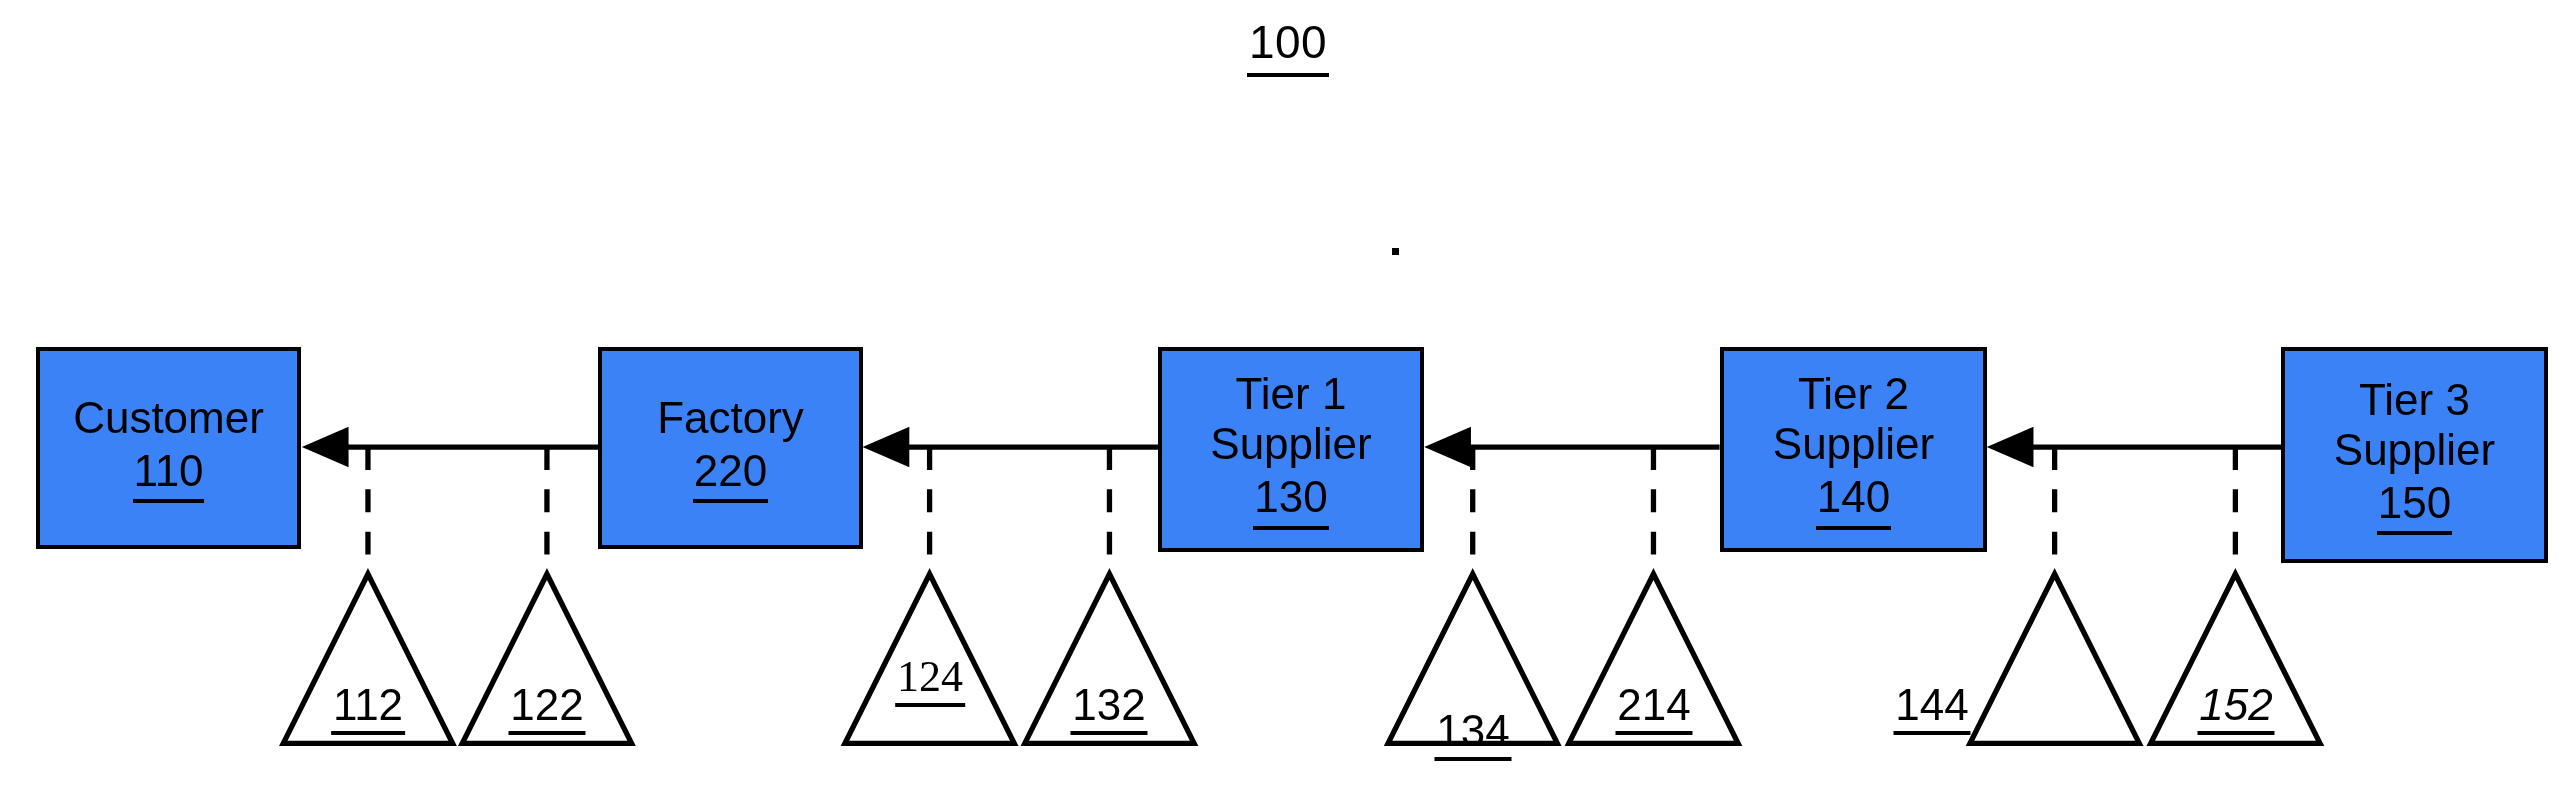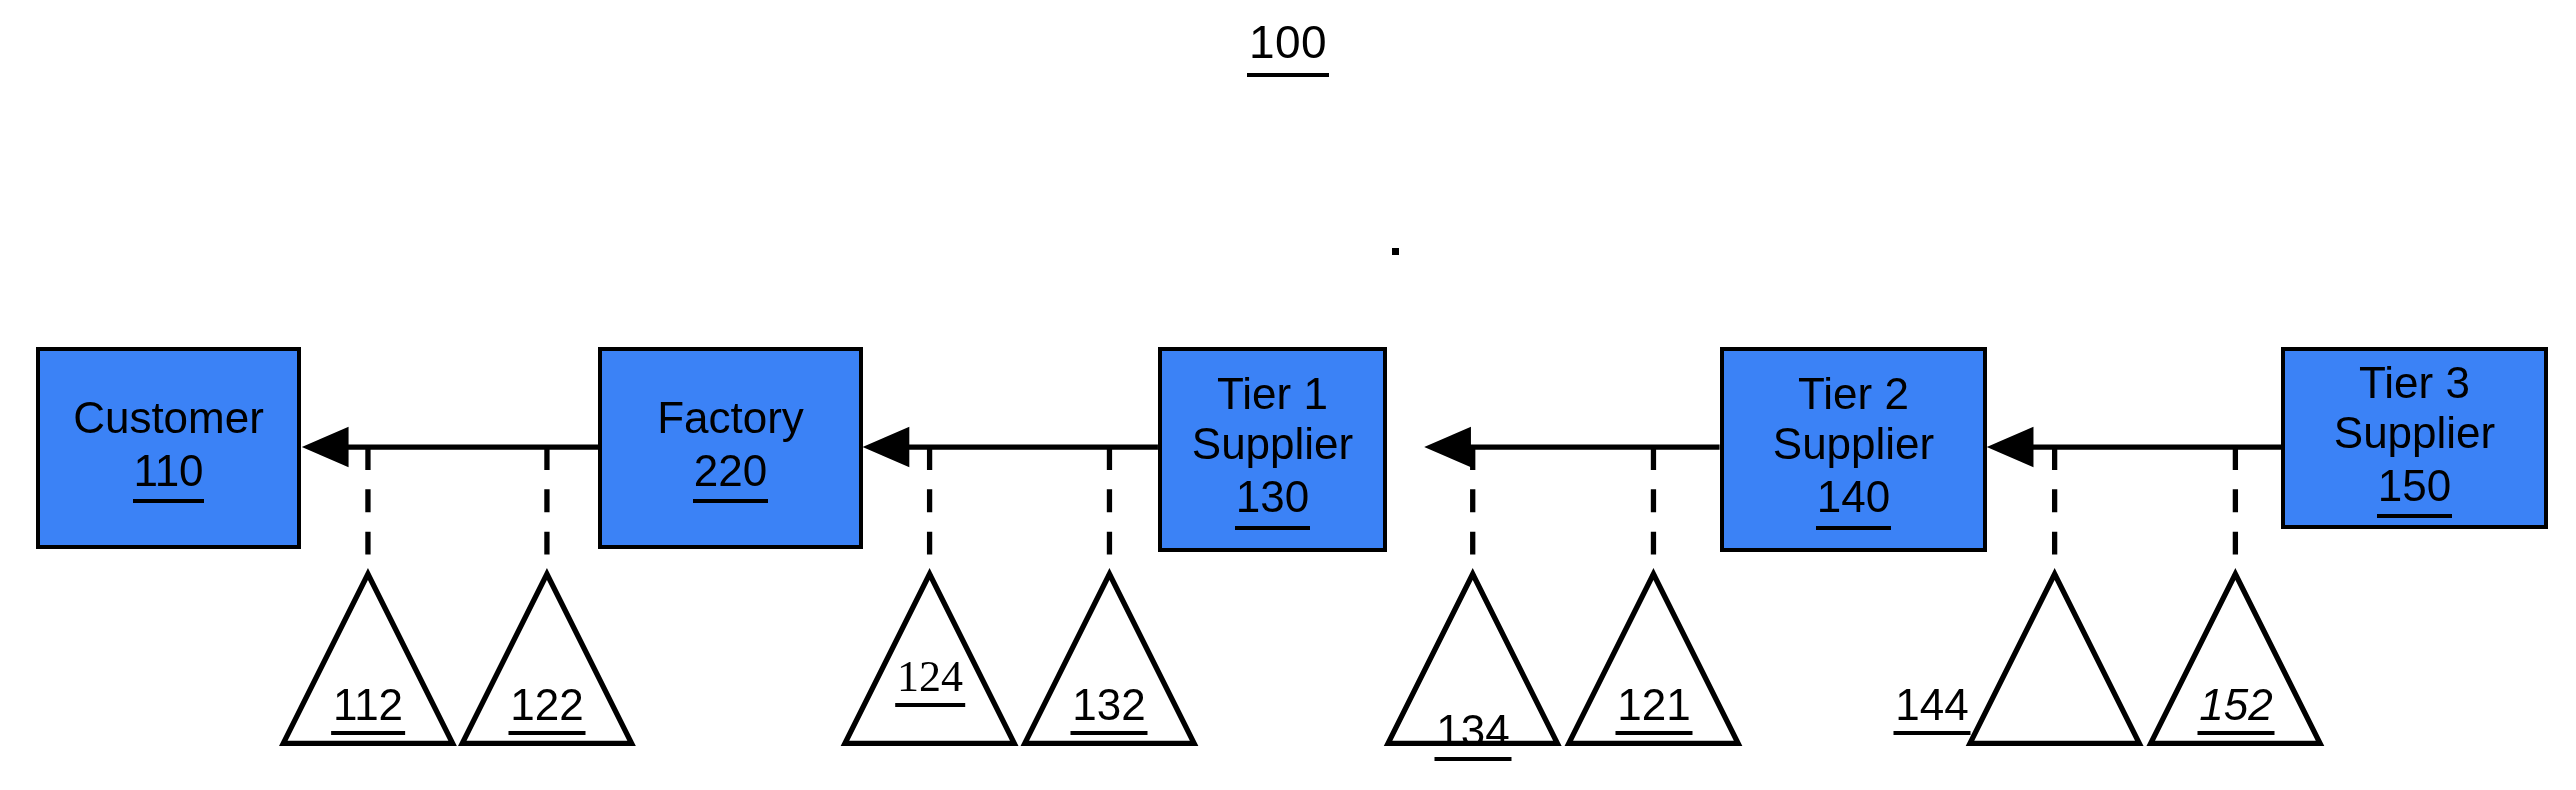--- a/index.html
+++ b/index.html
@@ -140,33 +140,33 @@
   <div class="node-box" style="left:36px; top:347px; width:265px; height:202px;">
     <span class="node-label">Customer</span>
     <span class="node-ref">110</span>
   </div>
 
   <div class="node-box" style="left:598px; top:347px; width:265px; height:202px;">
     <span class="node-label">Factory</span>
     <span class="node-ref">220</span>
   </div>
 
-  <div class="node-box" style="left:1158px; top:347px; width:229px; height:205px;">
+  <div class="node-box" style="left:1158px; top:347px; width:266px; height:205px;">
     <span class="node-label">Tier 1
 Supplier</span>
     <span class="node-ref">130</span>
   </div>
 
   <div class="node-box" style="left:1720px; top:347px; width:267px; height:205px;">
     <span class="node-label">Tier 2
 Supplier</span>
     <span class="node-ref">140</span>
   </div>
 
-  <div class="node-box" style="left:2281px; top:347px; width:267px; height:182px;">
+  <div class="node-box" style="left:2281px; top:347px; width:267px; height:216px;">
     <span class="node-label">Tier 3
 Supplier</span>
     <span class="node-ref">150</span>
   </div>
 
   <div class="tri-ref" style="left:368px;  top:683px;">
     <span>112</span>
   </div>
   <div class="tri-ref" style="left:547px;  top:683px;">
     <span>122</span>
@@ -174,21 +174,21 @@
   <div class="tri-ref" style="left:930px; top:655px;font-family:Liberation Serif, serif;">
     <span>124</span>
   </div>
   <div class="tri-ref" style="left:1109px; top:683px;">
     <span>132</span>
   </div>
   <div class="tri-ref" style="left:1473px; top:709px;">
     <span>134</span>
   </div>
   <div class="tri-ref" style="left:1654px; top:683px;">
-    <span>121</span>
+    <span>214</span>
   </div>
   <div class="tri-ref" style="left:1932px; top:683px;">
     <span>144</span>
   </div>
   <div class="tri-ref" style="left:2236px; top:683px;font-style:italic;">
     <span>152</span>
   </div>
 
   <div class="speck" style="left:1392px; top:248px;"></div>
 

